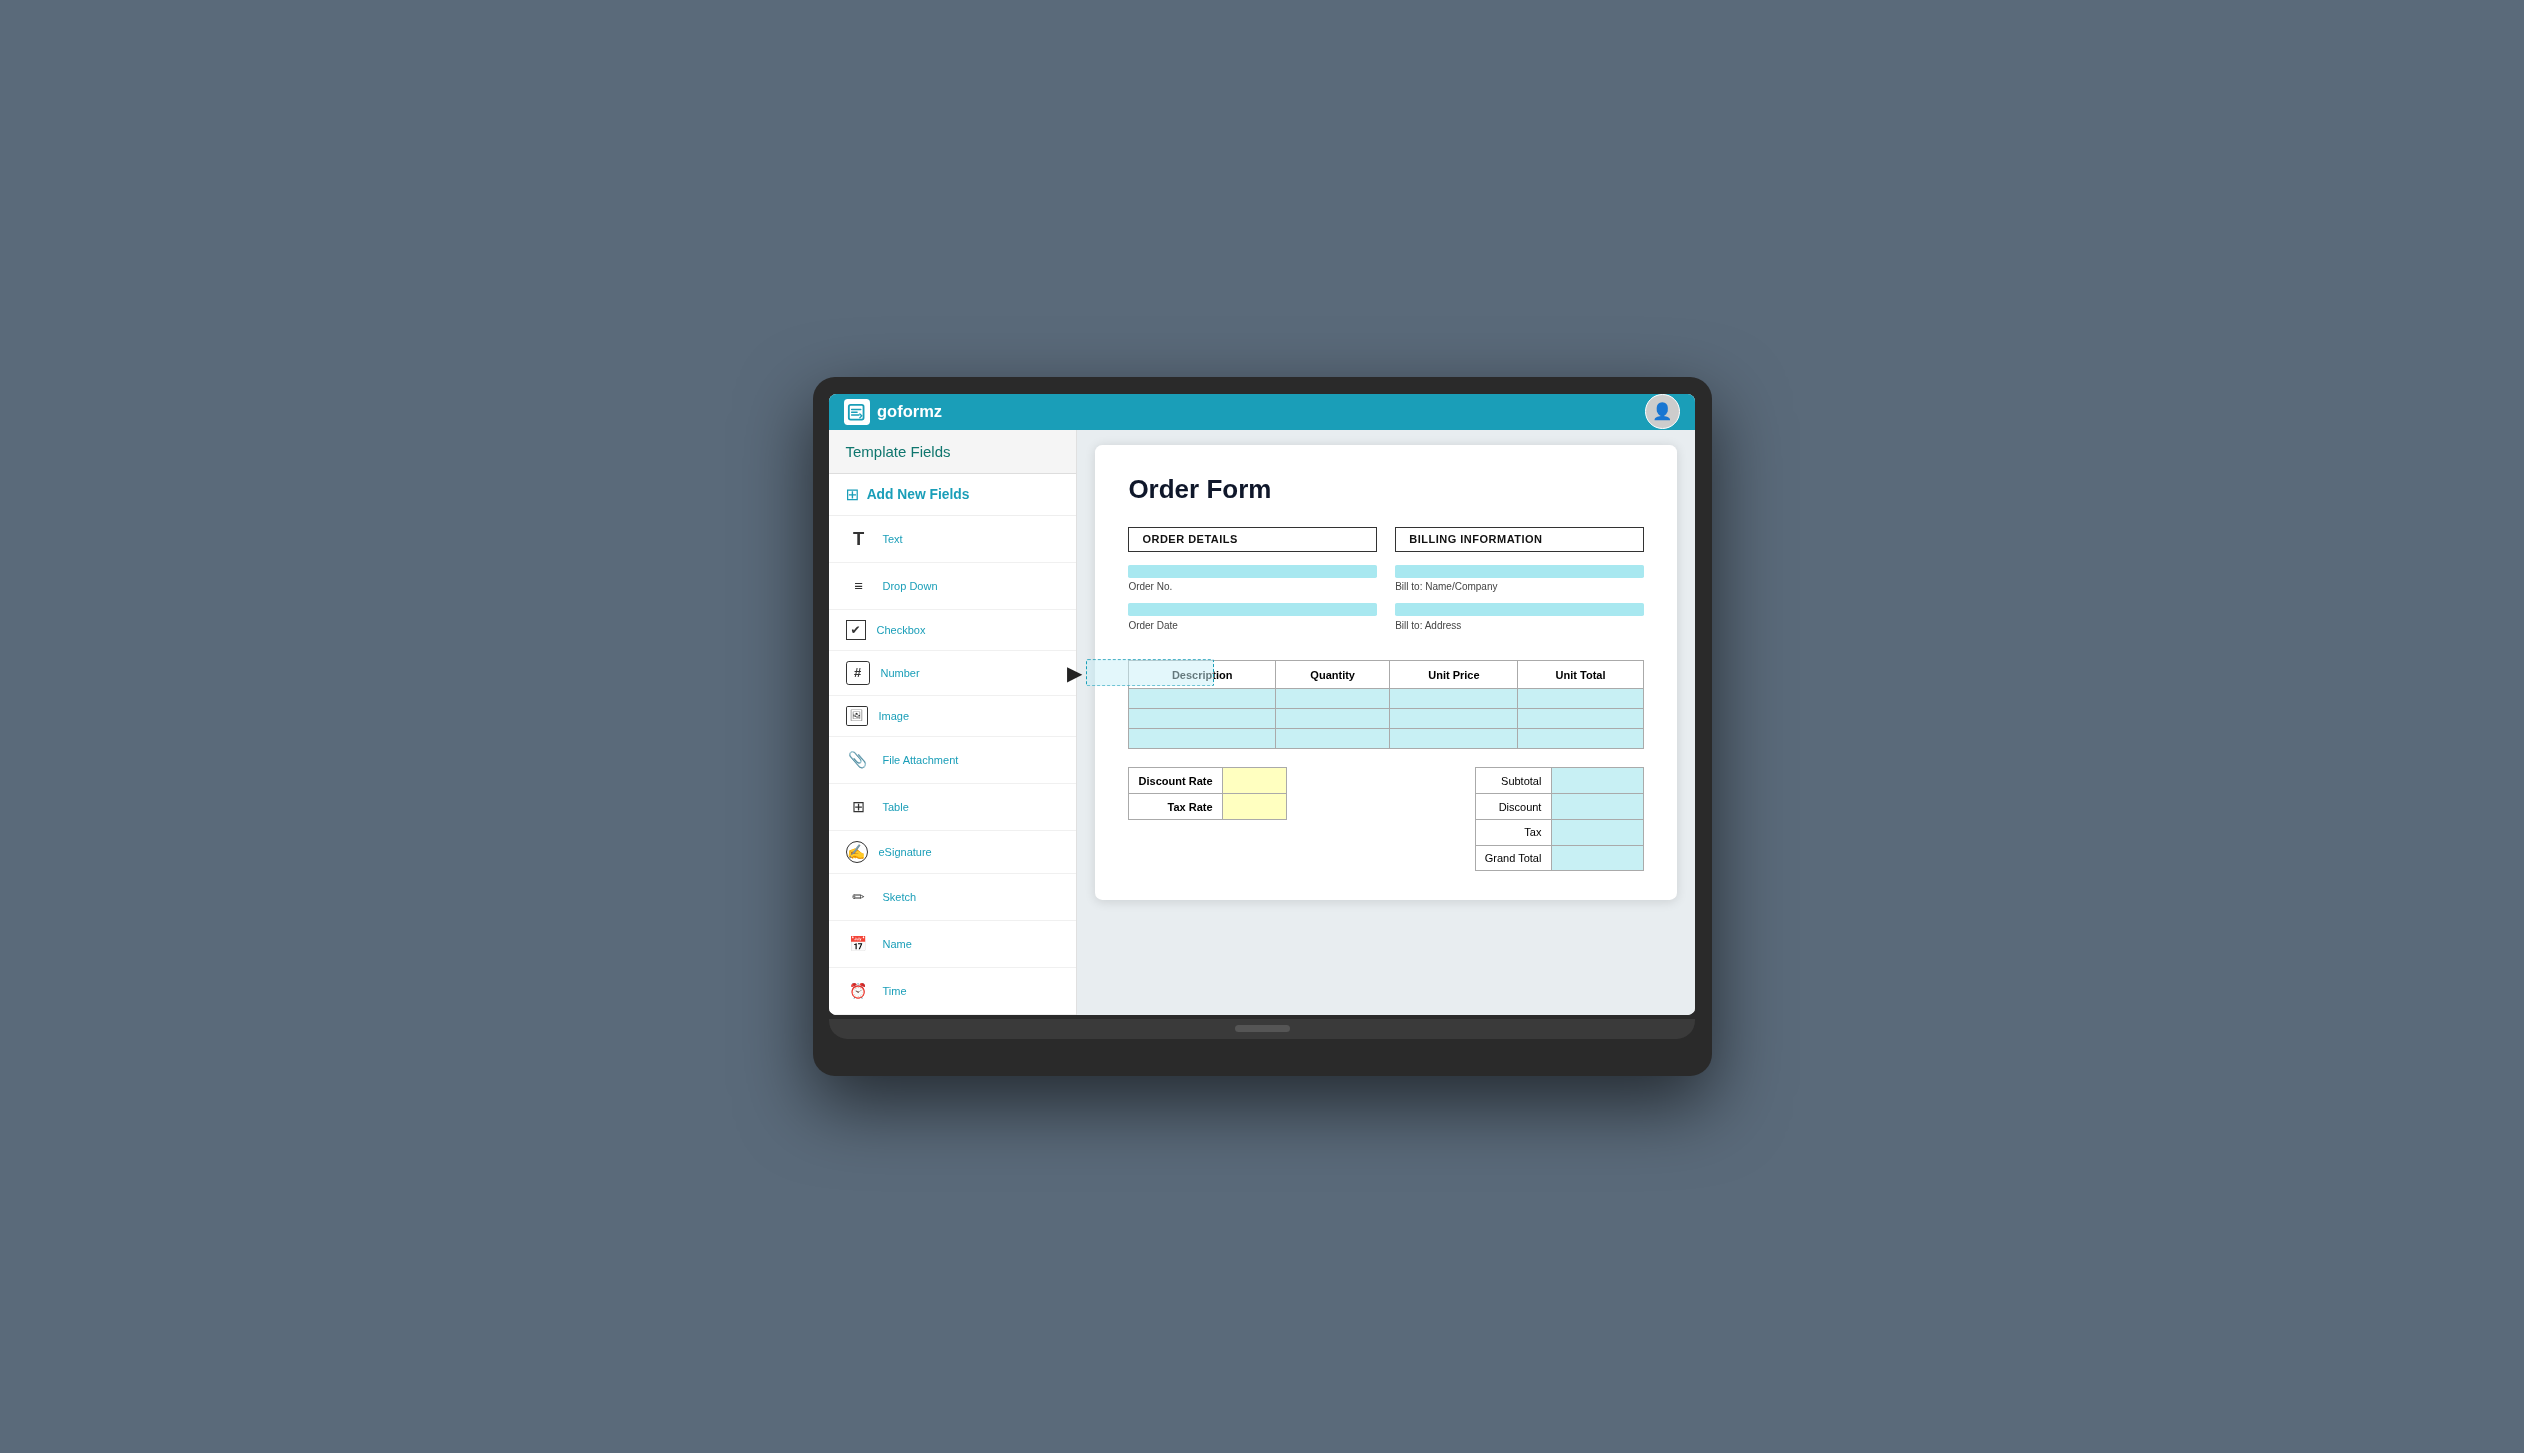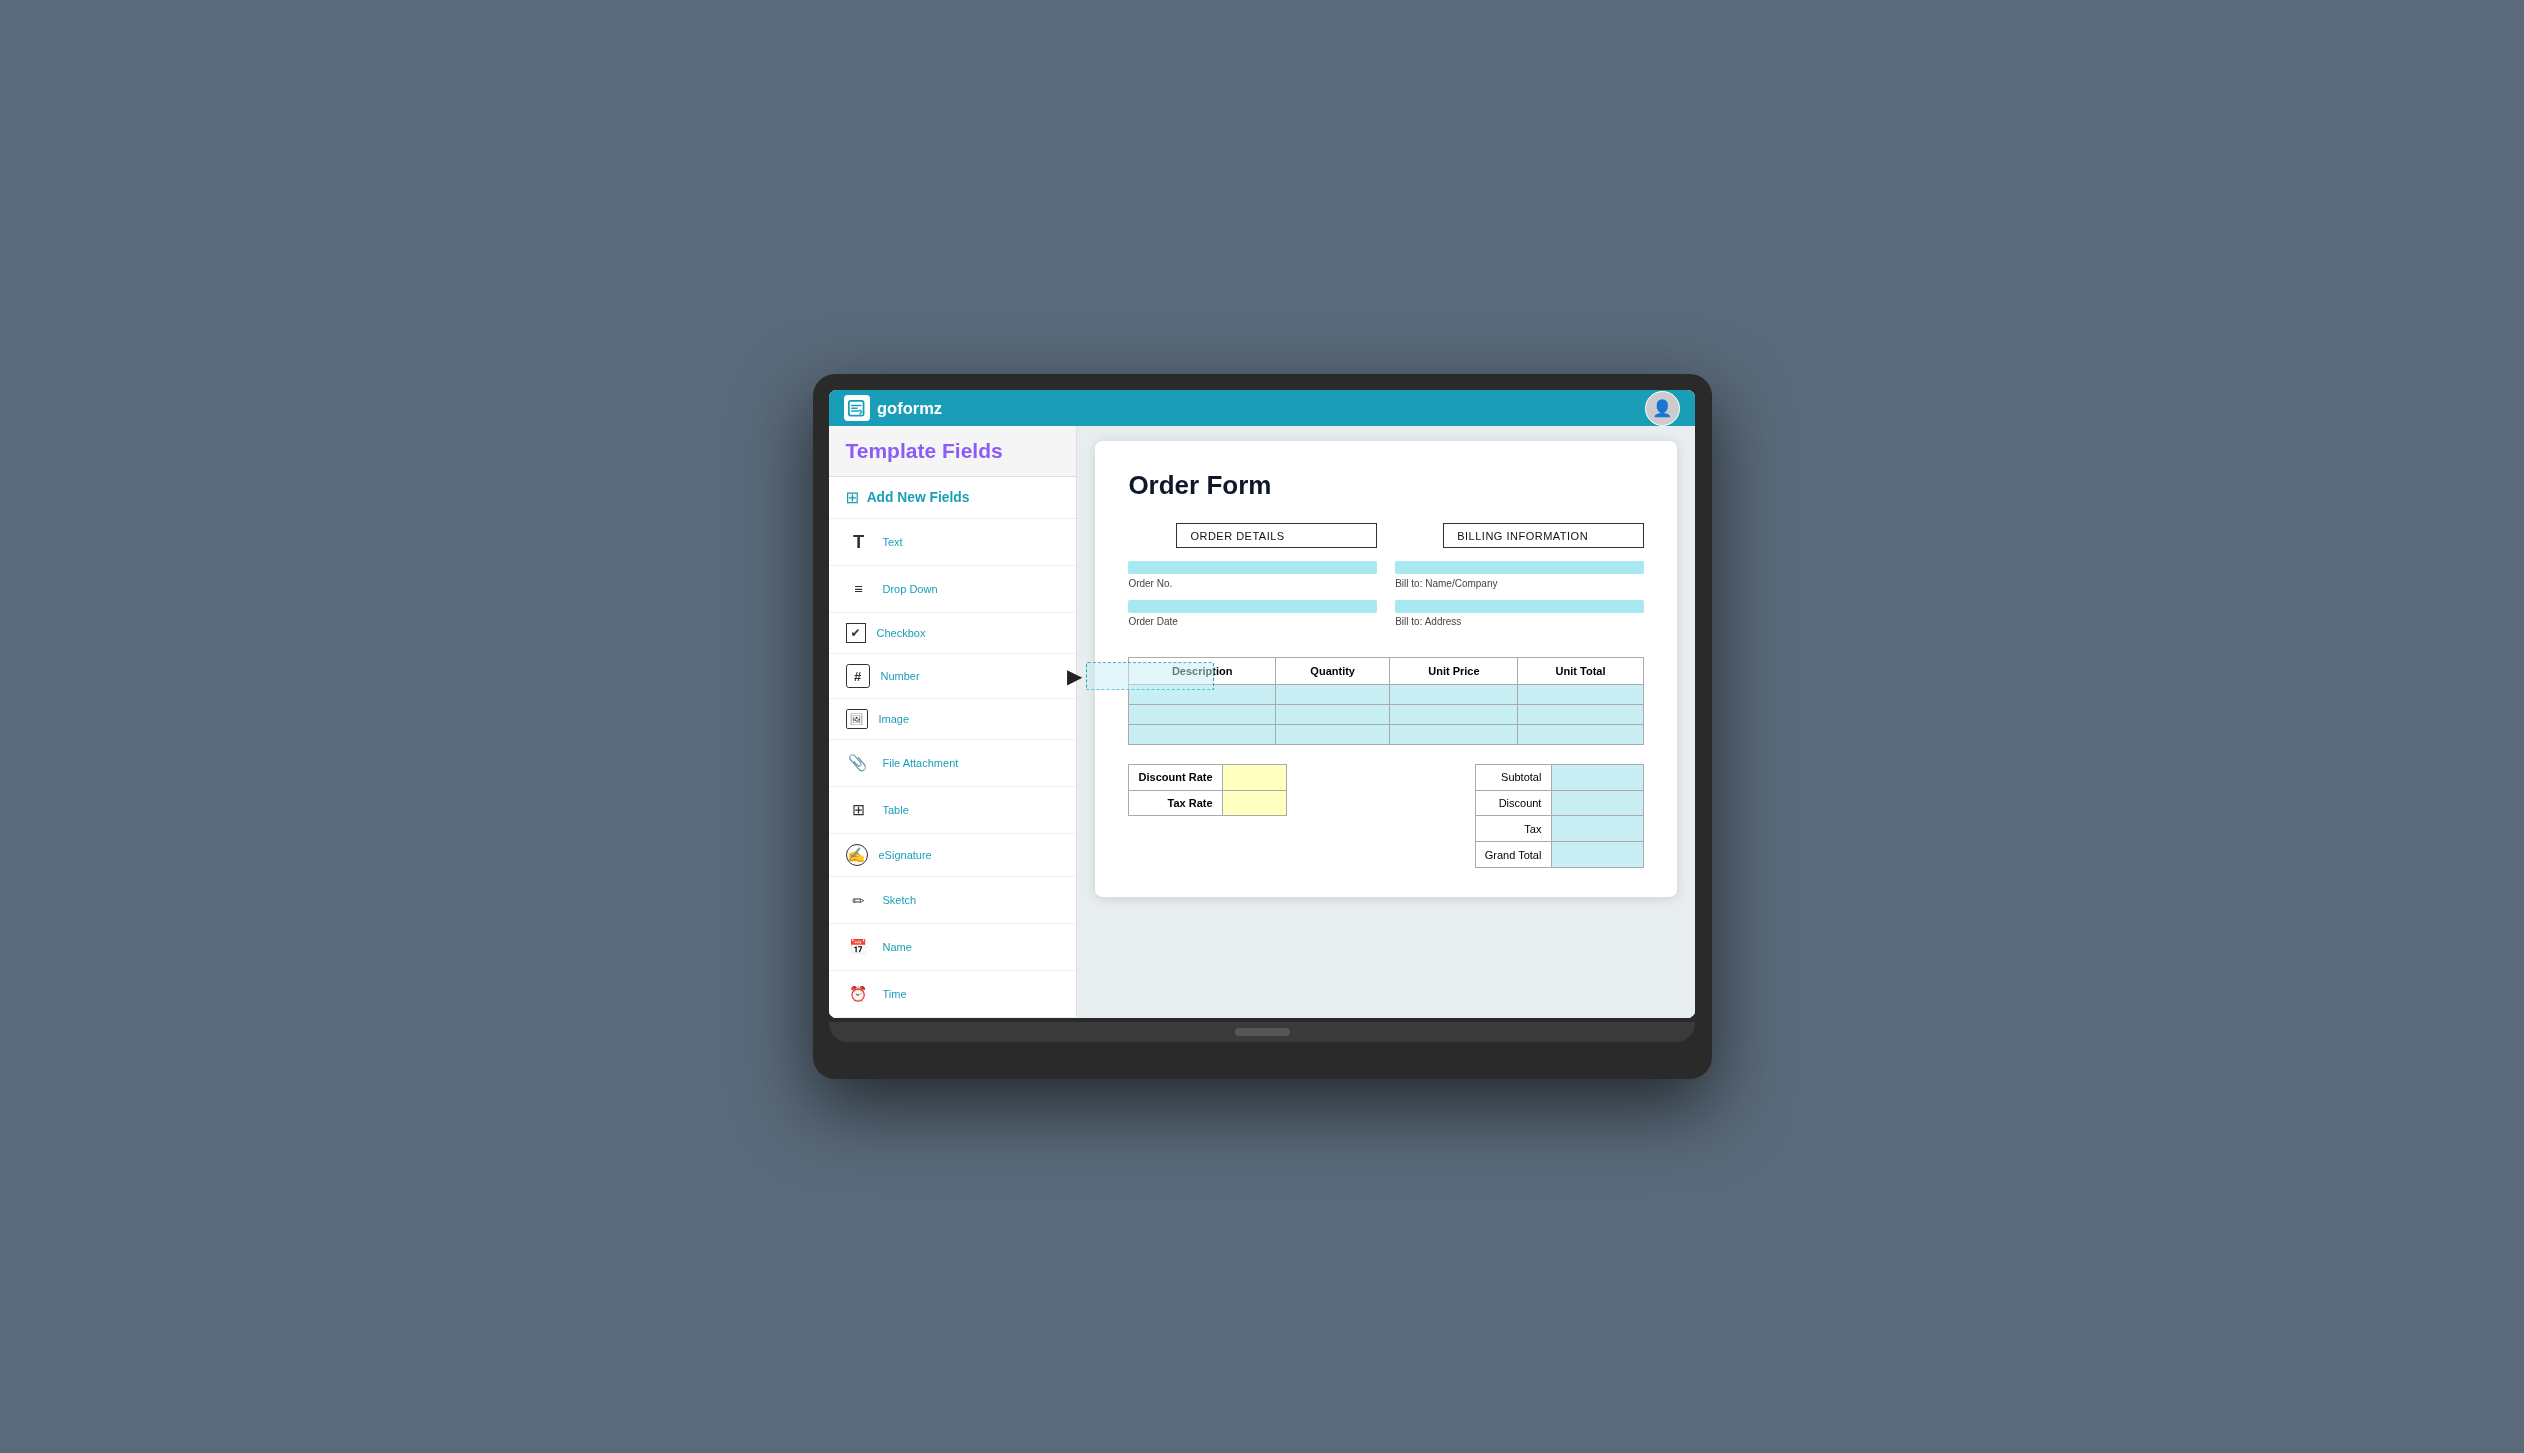--- a/index.html
+++ b/index.html
@@ -88,23 +88,23 @@
       flex-shrink: 0;
     }
 
     .sidebar-header {
       background: #f5f5f5;
       padding: 13px 16.5px;
       border-bottom: 0.9px solid #ddd;
     }
 
     .sidebar-title {
-      font-size: 21px;
-      font-weight: 700;
-      color: #8b5cf6;
+      font-size: 15px;
+      font-weight: 400;
+      color: #0f766e;
     }
 
     .add-new-fields {
       display: flex;
       align-items: center;
       gap: 7.3px;
       padding: 11px 16.5px;
       border-bottom: 0.9px solid #eee;
       cursor: pointer;
     }
@@ -198,25 +198,24 @@
       font-size: 26px;
       font-weight: 800;
       color: #0f172a;
       margin-bottom: 22px;
     }
 
     .section-header-box {
       border: 1.8px solid #333;
       padding: 5.5px 13px;
       font-size: 11px;
-      font-weight: 400;
+      font-weight: 700;
       color: #111;
       text-transform: uppercase;
       letter-spacing: 0.5px;
-      margin-left: 48px;
     }
 
     
     .two-col {
       display: flex;
       gap: 18.4px;
       margin-bottom: 18.4px;
     }
 
     .col-left, .col-right {

